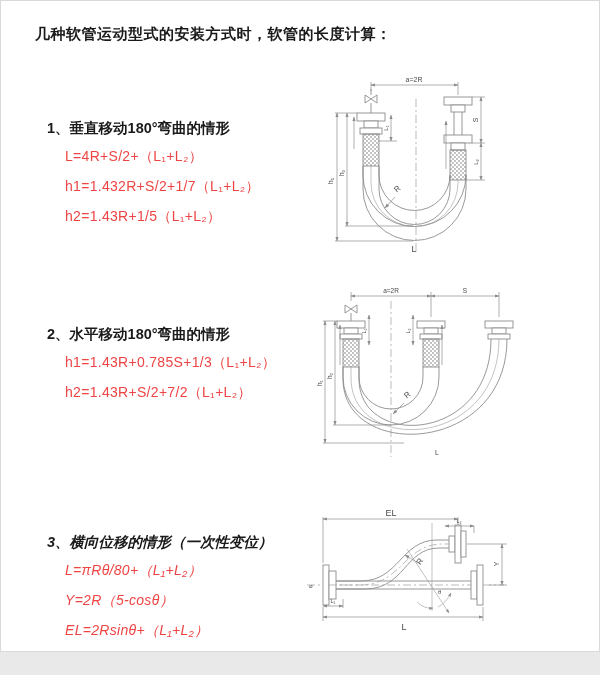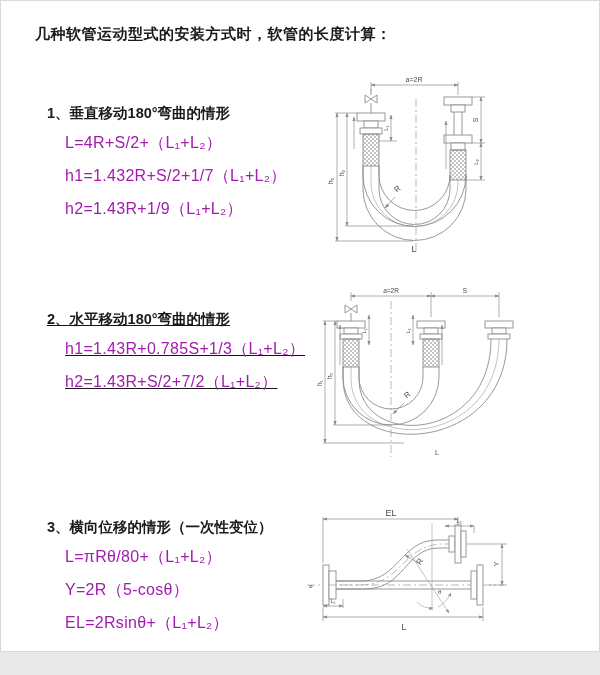--- a/index.html
+++ b/index.html
@@ -6,52 +6,52 @@
   #page{
     position:relative;width:600px;height:652px;background:#ffffff;
     border:1px solid #d9d9d9;box-sizing:border-box;overflow:hidden;
     font-family:"Liberation Sans","DejaVu Sans",sans-serif;color:#161616;
   }
   .page-title{
     position:absolute;left:34px;top:24px;font-size:15px;font-weight:bold;
     letter-spacing:0.5px;color:#1a1a1a;white-space:nowrap;
   }
   .calc-section{position:absolute;left:46px;}
-  .sec-heading{font-size:14.5px;font-weight:bold;color:#1a1a1a;margin:0 0 10px 0;white-space:nowrap;}
-  .formula{font-size:16px;color:#a21caf;margin:0 0 12px 18px;white-space:nowrap;letter-spacing:0.3px;}
+  .sec-heading{font-size:14.5px;font-weight:bold;color:#1a1a1a;margin:15px 0 10px 0;white-space:nowrap;}
+  .formula{font-size:14px;color:#ef4444;margin:0 0 12px 18px;white-space:nowrap;letter-spacing:0.3px;}
   .diagram{position:absolute;}
   
   .dwg{stroke:#8d8d8d;fill:none;stroke-width:0.9;}
   .dwgf{stroke:#8d8d8d;fill:#ffffff;stroke-width:0.9;}
   .dim{stroke:#8d8d8d;fill:none;stroke-width:0.7;}
   .cl{stroke:#9f9f9f;fill:none;stroke-width:0.7;stroke-dasharray:8 3 2 3;}
   .thin{stroke:#9a9a9a;fill:none;stroke-width:0.6;}
   .lbl{fill:#4a4a4a;font-family:"Liberation Sans","DejaVu Sans",sans-serif;}
 </style>
 </head>
 <body>
 
 <div id="page">
 
   <div class="page-title">几种软管运动型式的安装方式时，软管的长度计算：</div>
 
   <div class="calc-section" style="top:103px;">
     <div class="sec-heading">1、垂直移动180°弯曲的情形</div>
     <div class="formula">L=4R+S/2+（L₁+L₂）</div>
     <div class="formula">h1=1.432R+S/2+1/7（L₁+L₂）</div>
-    <div class="formula">h2=1.43R+1/9（L₁+L₂）</div>
+    <div class="formula">h2=1.43R+1/5（L₁+L₂）</div>
   </div>
 
-  <div class="calc-section" style="top:309px;text-decoration:underline;">
+  <div class="calc-section" style="top:309px;">
     <div class="sec-heading">2、水平移动180°弯曲的情形</div>
     <div class="formula">h1=1.43R+0.785S+1/3（L₁+L₂）</div>
     <div class="formula">h2=1.43R+S/2+7/2（L₁+L₂）</div>
   </div>
 
-  <div class="calc-section" style="top:517px;">
+  <div class="calc-section" style="top:517px;font-style:italic;">
     <div class="sec-heading">3、横向位移的情形（一次性变位）</div>
     <div class="formula">L=πRθ/80+（L₁+L₂）</div>
     <div class="formula">Y=2R（5-cosθ）</div>
     <div class="formula">EL=2Rsinθ+（L₁+L₂）</div>
   </div>
 
   <svg class="diagram" style="left:312px;top:70px;" width="235" height="185" viewBox="0 0 235 185">
     <defs>
       <marker id="ar1" viewBox="0 0 10 10" refX="9" refY="5" markerWidth="7" markerHeight="7" orient="auto-start-reverse">
         <path d="M0,1.5 L10,5 L0,8.5 Z" fill="#8d8d8d"></path>

